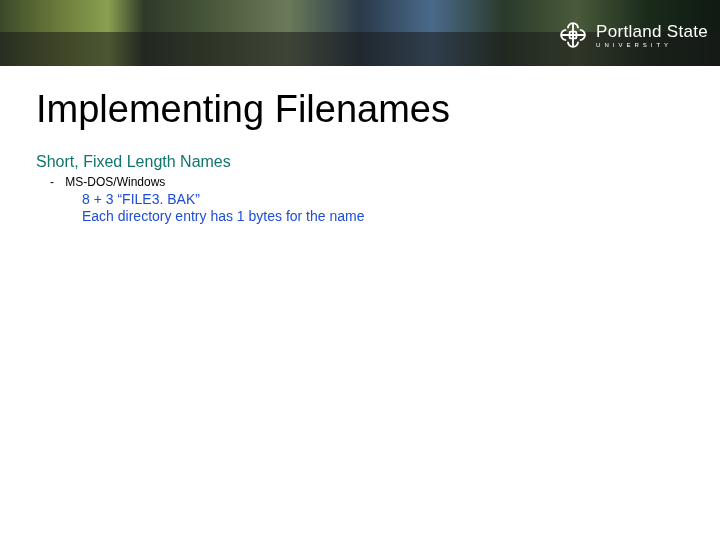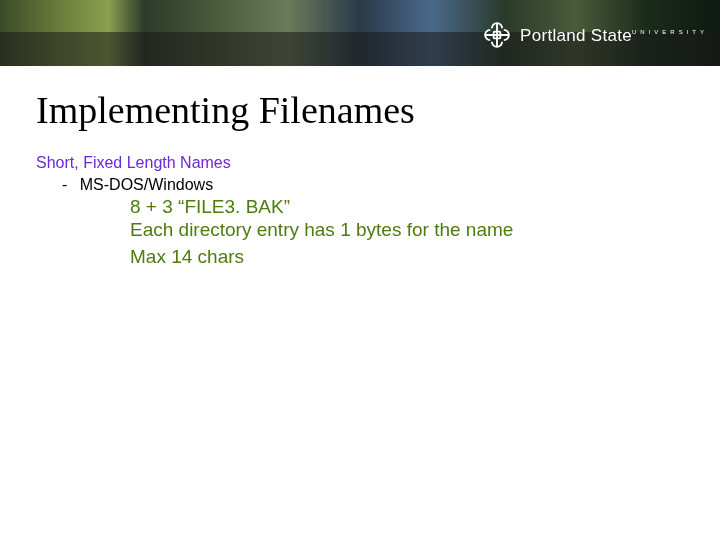--- a/index.html
+++ b/index.html
@@ -39,62 +39,62 @@
     color: #ffffff;
     font-family: 'Trebuchet MS', sans-serif;
   }
   .brand-logo {
     width: 34px;
     height: 34px;
     margin-right: 6px;
   }
   .brand-text {
     display: flex;
-    flex-direction: row;
+    flex-direction: column;
     line-height: 1;
   }
   .brand-name {
     font-size: 17px;
     letter-spacing: 0.3px;
   }
   .brand-sub {
     font-size: 6px;
     letter-spacing: 4px;
     margin-top: 2px;
   }
   .content {
     padding: 22px 36px 0 36px;
   }
   .title {
-    font-family: Liberation Serif, serif;
+    font-family: Liberation Sans, sans-serif;
     font-size: 38px;
     font-weight: 400;
     color: #000;
     margin-bottom: 22px;
   }
   .subhead {
     font-size: 16px;
-    color: #6d28d9;
+    color: #0f766e;
     margin-bottom: 4px;
   }
   .b1 {
-    font-size: 16px;
+    font-size: 12px;
     color: #000;
-    margin-left: 44px;
+    margin-left: 32px;
     margin-bottom: 2px;
   }
   .b1::before {
     content: "- ";
     margin-left: -18px;
     margin-right: 8px;
   }
   .b2 {
-    font-size: 19px;
-    color: #4d7c0f;
-    margin-left: 94px;
+    font-size: 14px;
+    color: #1d4ed8;
+    margin-left: 46px;
     margin-bottom: 1px;
   }
   .gap { height: 4px; }
 </style>
 </head>
 <body>
 
 <div class="banner">
   <div class="banner-stripe"></div>
   <div class="brand">
@@ -119,14 +119,13 @@
   <h1 class="title">Implementing Filenames</h1>
 
   <div class="subhead">Short, Fixed Length Names</div>
 
   <div class="b1">MS-DOS/Windows</div>
   <div class="b2">8 + 3  “FILE3. BAK”</div>
   <div class="b2">Each directory entry has 1 bytes for the name</div>
 
   <div class="gap"></div>
 
-  <div class="b2">Max 14 chars</div>
 </div>
 
 </body></html>

